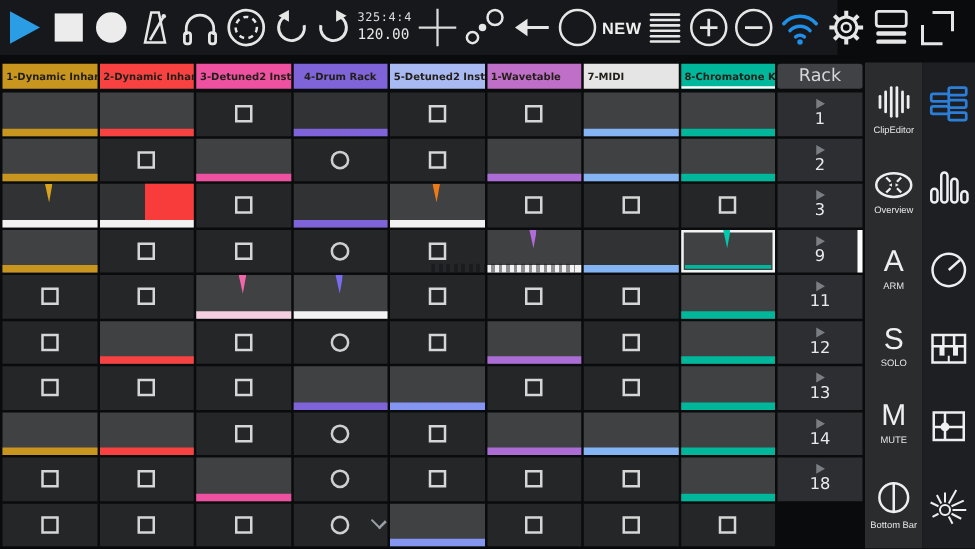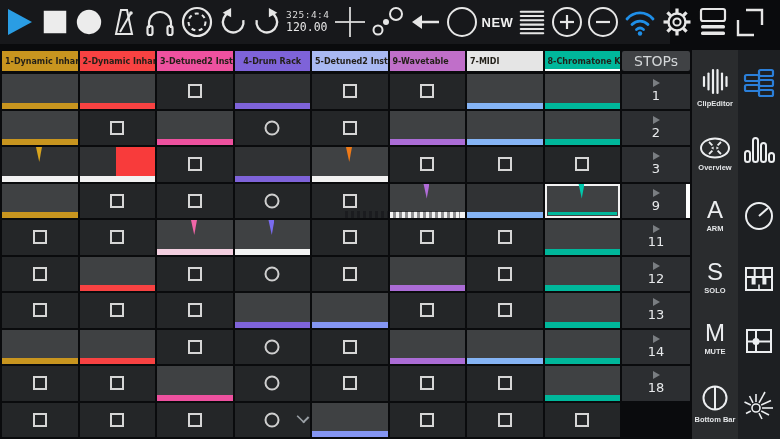--- a/index.html
+++ b/index.html
@@ -56,21 +56,21 @@
   .scene.active::after{content:"";position:absolute;right:0;top:0;bottom:0;width:4px;background:#fff;}
   .tri{width:0;height:0;border-left:7px solid #888c90;border-top:4px solid transparent;
        border-bottom:4px solid transparent;opacity:.85;}
   .num{font-size:13px;color:#e8eaec;}
   
   .panel{position:absolute;left:692px;top:50px;width:46px;height:389px;background:#2a2c2e;
          display:flex;flex-direction:column;align-items:center;justify-content:space-around;
          padding:2px 0;box-sizing:border-box;}
   .pitem{display:flex;flex-direction:column;align-items:center;gap:2px;background:none;border:none;
          padding:0;cursor:pointer;}
-  .plabel{font-size:7.5px;color:#e4e6e8;white-space:nowrap;font-weight:bold;}
+  .plabel{font-size:7.5px;color:#e4e6e8;white-space:nowrap;}
   .bigletter{font-size:24px;color:#eceef0;font-weight:300;line-height:1;}
   
   .rail{position:absolute;left:738px;top:50px;width:42px;height:389px;background:#1d1f22;
         display:flex;flex-direction:column;align-items:center;justify-content:space-around;}
   .ritem{background:none;border:none;padding:0;cursor:pointer;}
   .ritem svg{display:block;}
 </style>
 </head>
 <body>
 
@@ -229,30 +229,30 @@
       <div class="thead" style="background: rgb(238, 81, 159);">
         <span>3-Detuned2 Instable</span>
       </div>
       <div class="thead" style="background: rgb(126, 99, 217); justify-content: center;">
         <span>4-Drum Rack</span>
       </div>
       <div class="thead" style="background: rgb(169, 185, 242);">
         <span>5-Detuned2 Instable</span>
       </div>
       <div class="thead" style="background: rgb(192, 111, 201);">
-        <span>9-Wavetable</span>
+        <span>1-Wavetable</span>
       </div>
       <div class="thead" style="background: #e5e5e5;">
         <span>7-MIDI</span>
       </div>
       <div class="thead sel" style="background: rgb(0, 183, 155);">
         <span>8-Chromatone Kit</span>
       </div>
     </div>
-  <div class="stops-hdr">STOPs</div>
+  <div class="stops-hdr">Rack</div>
 
   <div class="grid">
       <div class="cell bg-light">
         <span class="bar" style="background: rgb(200, 149, 31);"></span>
       </div>
       <div class="cell bg-light">
         <span class="bar" style="background: rgb(248, 66, 66);"></span>
       </div>
       <div class="cell bg-dark">
         <span class="mark-sq"></span>

